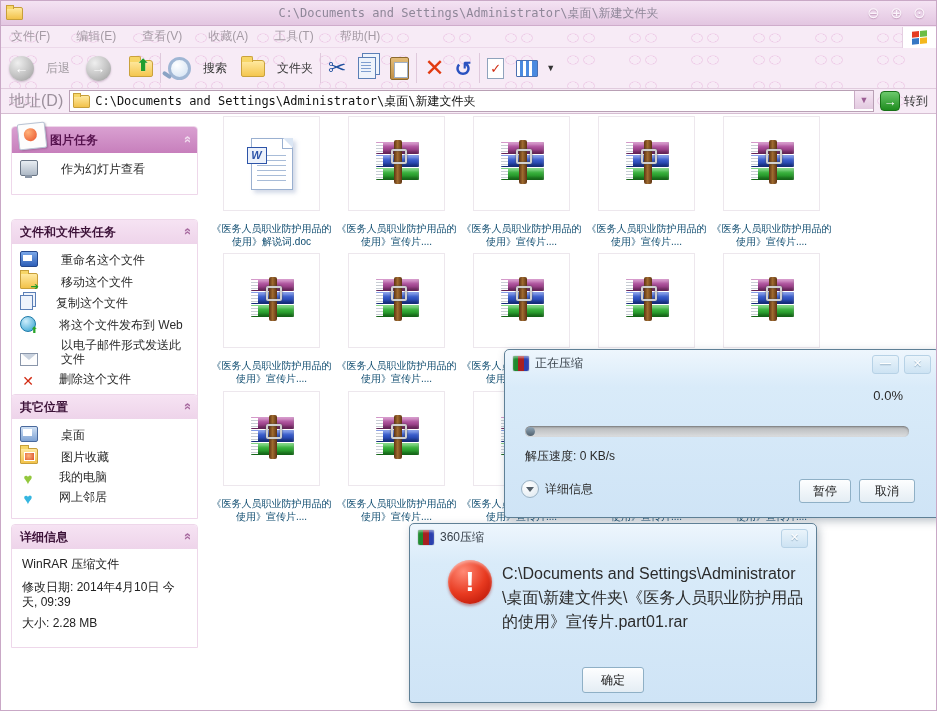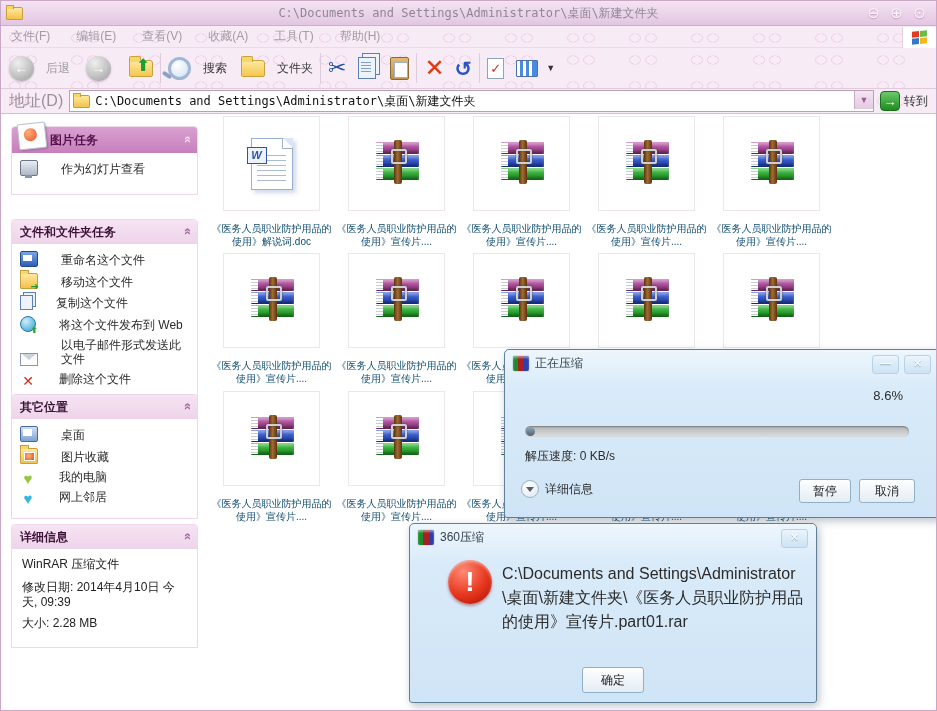--- a/index.html
+++ b/index.html
@@ -492,21 +492,21 @@
 
   <div class="dlg" style="left:503px;top:348px;width:436px;height:169px;z-index:10">
     <div class="dlg-head">
       <span class="mini360"></span>
       <span class="dlg-title">正在压缩</span>
     </div>
     <div class="dlg-btns">
       <span class="dbtn">—</span>
       <span class="dbtn">✕</span>
     </div>
-    <span class="pct">8.6%</span>
+    <span class="pct">0.0%</span>
     <div class="pbar">
         <span class="pfill"></span>
       </div>
     <span class="speed">解压速度: 0 KB/s</span>
     <span class="detail-toggle">
       <span class="round-toggle"></span>
       <span class="dlg-link">详细信息</span>
     </span>
     <span class="cbtn" style="right:88px;width:52px">暂停</span>
     <span class="cbtn" style="right:24px;width:56px">取消</span>

